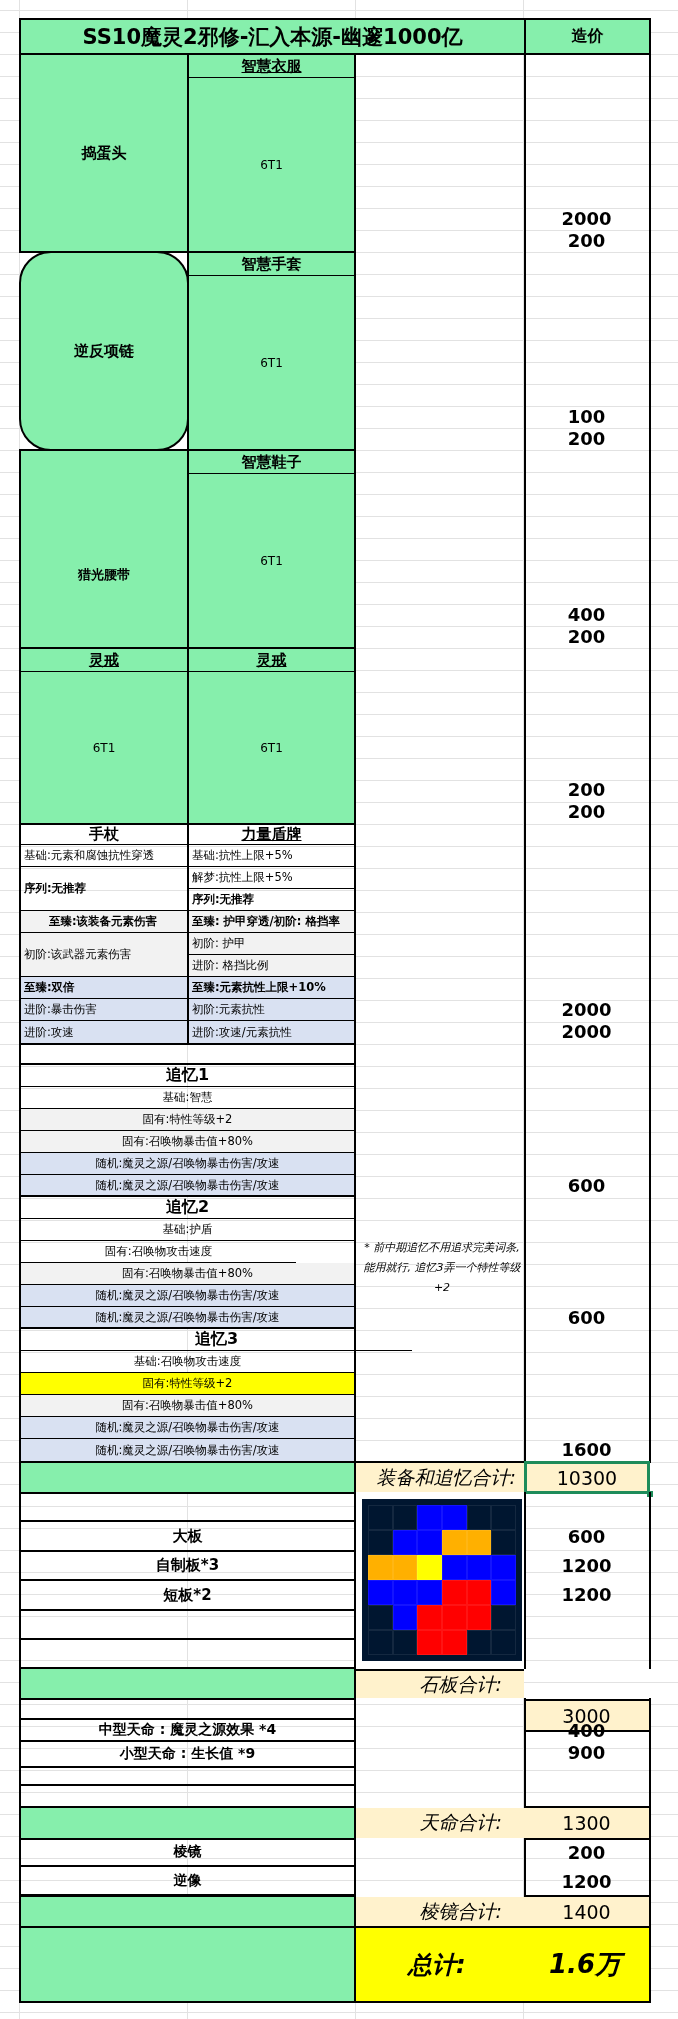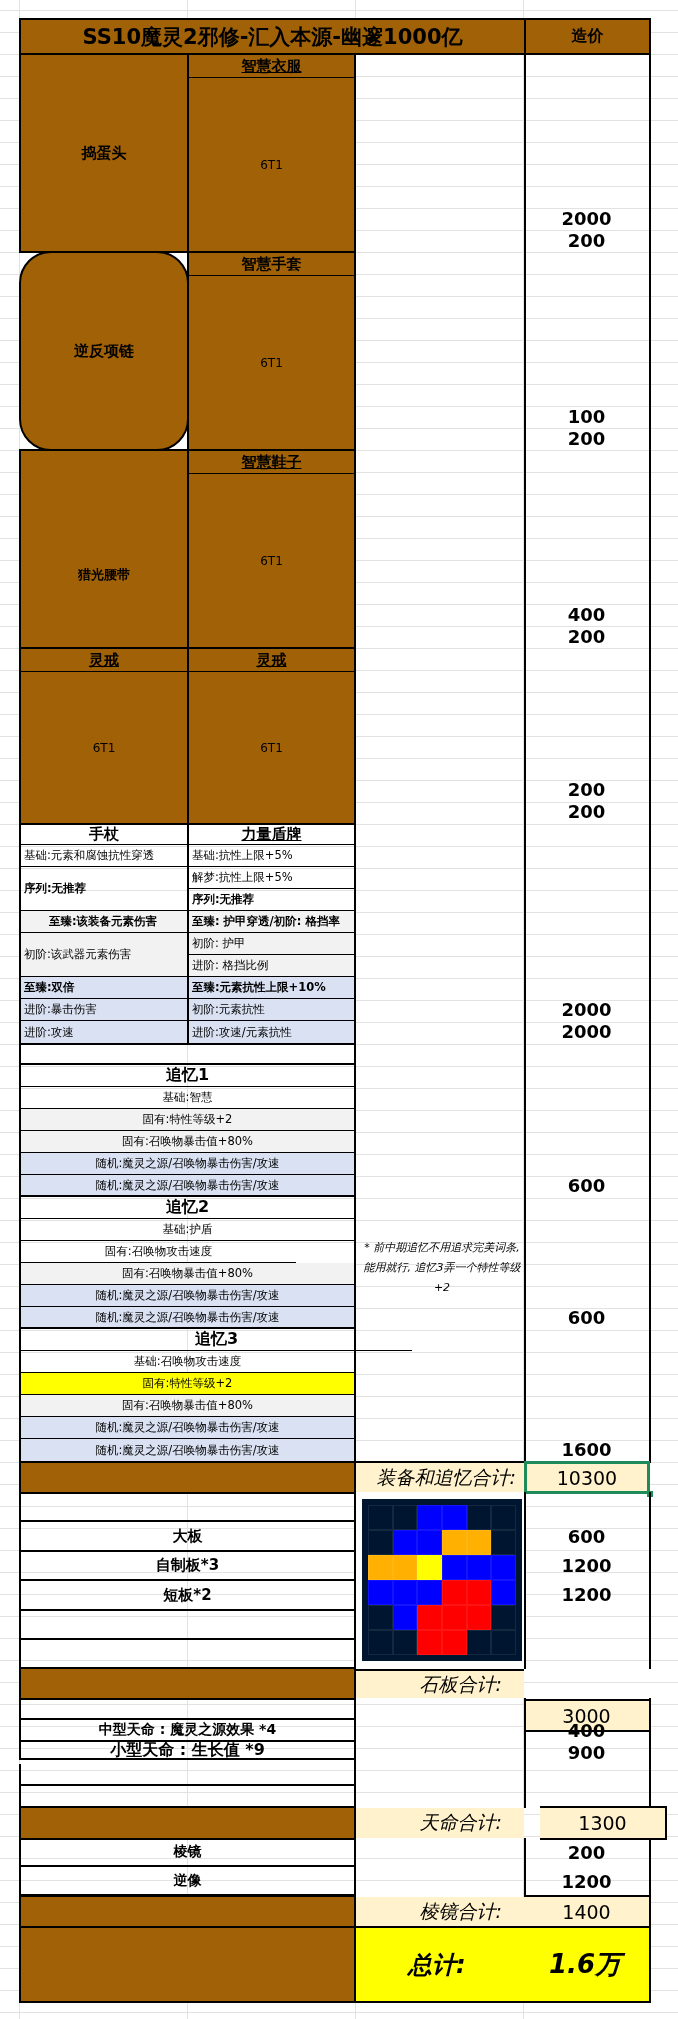--- a/index.html
+++ b/index.html
@@ -5,21 +5,21 @@
   html,body{margin:0;padding:0;}
   body{width:678px;height:2019px;position:relative;background:#fff;overflow:hidden;
        font-family:"DejaVu Sans","Liberation Sans",sans-serif;color:#000;}
   .gridbg{position:absolute;left:0;top:0;width:678px;height:2019px;
     background-image:
       linear-gradient(to bottom, #e2e2e2 1px, transparent 1px),
       linear-gradient(to right, #e2e2e2 1px, transparent 1px);
     background-size:100% 22px, 168px 100%;
     background-position:0 10px, 19px 0;}
   .c{position:absolute;box-sizing:border-box;display:flex;align-items:center;justify-content:center;
-     text-align:center;background:#a16207;}
+     text-align:center;background:#86efac;}
   .b{border:2px solid #000;}
   .h-title{font-weight:bold;font-size:21px;}
   .h-cost{font-weight:bold;font-size:16px;}
   .lbl{font-weight:bold;font-size:15px;}
   .u{text-decoration:underline;font-family:Liberation Serif, serif;}
   .small{font-size:12px;}
   .cost{position:absolute;left:524px;width:125px;text-align:center;font-weight:bold;font-size:18px;line-height:22px;}
   .rowtxt{position:absolute;box-sizing:border-box;font-size:11.5px;display:flex;align-items:center;padding-left:3px;border-bottom:1px solid #000;}
   .mem{position:absolute;box-sizing:border-box;left:19px;width:337px;font-size:11.5px;display:flex;align-items:center;justify-content:center;border-bottom:1px solid #000;height:22px;}
   .memh{font-weight:bold;font-size:16px;}
@@ -63,21 +63,21 @@
   <div class="lbl" style="height:22px;width:100%;border-bottom:1px solid #000;display:flex;align-items:center;justify-content:center;">智慧手套</div>
   <div class="small" style="flex:1;display:flex;align-items:center;">6T1</div>
 </div>
 <div class="cost" style="top:406px;">100</div>
 <div class="cost" style="top:428px;">200</div>
 
 <div class="c b lbl" style="left:19px;top:449px;width:170px;height:252px;">
     <span style="font-size:13px;">猎光腰带</span>
   </div>
 <div class="c b" style="left:187px;top:449px;width:169px;height:200px;flex-direction:column;justify-content:flex-start;">
-  <div class="lbl" style="height:22px;width:100%;border-bottom:1px solid #000;display:flex;align-items:center;justify-content:center;text-decoration:underline;">智慧鞋子</div>
+  <div class="lbl" style="height:22px;width:100%;border-bottom:1px solid #000;display:flex;align-items:center;justify-content:center;">智慧鞋子</div>
   <div class="small" style="flex:1;display:flex;align-items:center;">6T1</div>
 </div>
 <div class="cost" style="top:604px;">400</div>
 <div class="cost" style="top:626px;">200</div>
 
 <div class="c b" style="left:19px;top:647px;width:170px;height:178px;flex-direction:column;justify-content:flex-start;">
   <div class="lbl u" style="height:22px;width:100%;border-bottom:1px solid #000;display:flex;align-items:center;justify-content:center;">灵戒</div>
   <div class="small" style="flex:1;display:flex;align-items:center;">6T1</div>
 </div>
 <div class="c b" style="left:187px;top:647px;width:169px;height:178px;flex-direction:column;justify-content:flex-start;">
@@ -200,31 +200,31 @@
 <div class="cost" style="top:1526px;">600</div>
 <div class="cost" style="top:1555px;">1200</div>
 <div class="cost" style="top:1584px;">1200</div>
 
 <div class="c b" style="left:19px;top:1667px;width:337px;height:33px;"></div>
 <div class="sum cream" style="left:356px;top:1669px;width:168px;height:29px;justify-content:flex-end;padding-right:22px;border-top:2px solid #000;">石板合计:</div>
 <div class="sumv cream" style="left:524px;top:1667px;width:127px;height:33px;border:2px solid #000;border-left:none;margin-top:32px;">3000</div>
 
 <div class="boldrow" style="top:1698px;height:22px;border-left:2px solid #000;border-right:2px solid #000;"></div>
 <div class="boldrow" style="top:1720px;height:22px;font-size:14px;border-left:2px solid #000;border-right:2px solid #000;">中型天命 : 魔灵之源效果 *4</div>
-<div class="boldrow" style="top:1742px;height:18px;font-size:16px;border-left:2px solid #000;border-right:2px solid #000;">小型天命 : 生长值 *9</div>
+<div class="boldrow" style="top:1742px;height:26px;font-size:14px;border-left:2px solid #000;border-right:2px solid #000;">小型天命 : 生长值 *9</div>
 <div class="boldrow" style="top:1764px;height:22px;border-left:2px solid #000;border-right:2px solid #000;"></div>
 <div class="boldrow" style="top:1786px;height:22px;border-left:2px solid #000;border-right:2px solid #000;"></div>
 <div style="position:absolute;left:354px;top:1698px;width:172px;height:110px;box-sizing:border-box;border-left:2px solid #000;border-right:2px solid #000;"></div>
 <div style="position:absolute;left:524px;top:1698px;width:127px;height:110px;box-sizing:border-box;border-right:2px solid #000;"></div>
 <div class="cost" style="top:1720px;">400</div>
 <div class="cost" style="top:1742px;">900</div>
 
 <div class="c b" style="left:19px;top:1806px;width:337px;height:34px;"></div>
 <div class="sum cream" style="left:356px;top:1808px;width:168px;height:30px;justify-content:flex-end;padding-right:22px;padding-left:24px;">天命合计:</div>
-<div class="sumv cream" style="left:540px;top:1806px;width:127px;height:34px;border:2px solid #000;border-left:none;">1300</div>
+<div class="sumv cream" style="left:524px;top:1806px;width:127px;height:34px;border:2px solid #000;border-left:none;">1300</div>
 
 <div class="boldrow" style="top:1838px;height:29px;font-size:14px;border-left:2px solid #000;border-right:2px solid #000;">棱镜</div>
 <div class="boldrow" style="top:1867px;height:29px;font-size:14px;border-left:2px solid #000;border-right:2px solid #000;">逆像</div>
 <div style="position:absolute;left:354px;top:1838px;width:172px;height:58px;box-sizing:border-box;border-left:2px solid #000;border-right:2px solid #000;"></div>
 <div style="position:absolute;left:524px;top:1838px;width:127px;height:58px;box-sizing:border-box;border-right:2px solid #000;"></div>
 <div class="cost" style="top:1842px;">200</div>
 <div class="cost" style="top:1871px;">1200</div>
 
 <div class="c b" style="left:19px;top:1895px;width:337px;height:33px;"></div>
 <div class="sum cream" style="left:356px;top:1897px;width:168px;height:29px;justify-content:flex-end;padding-right:22px;">棱镜合计:</div>

